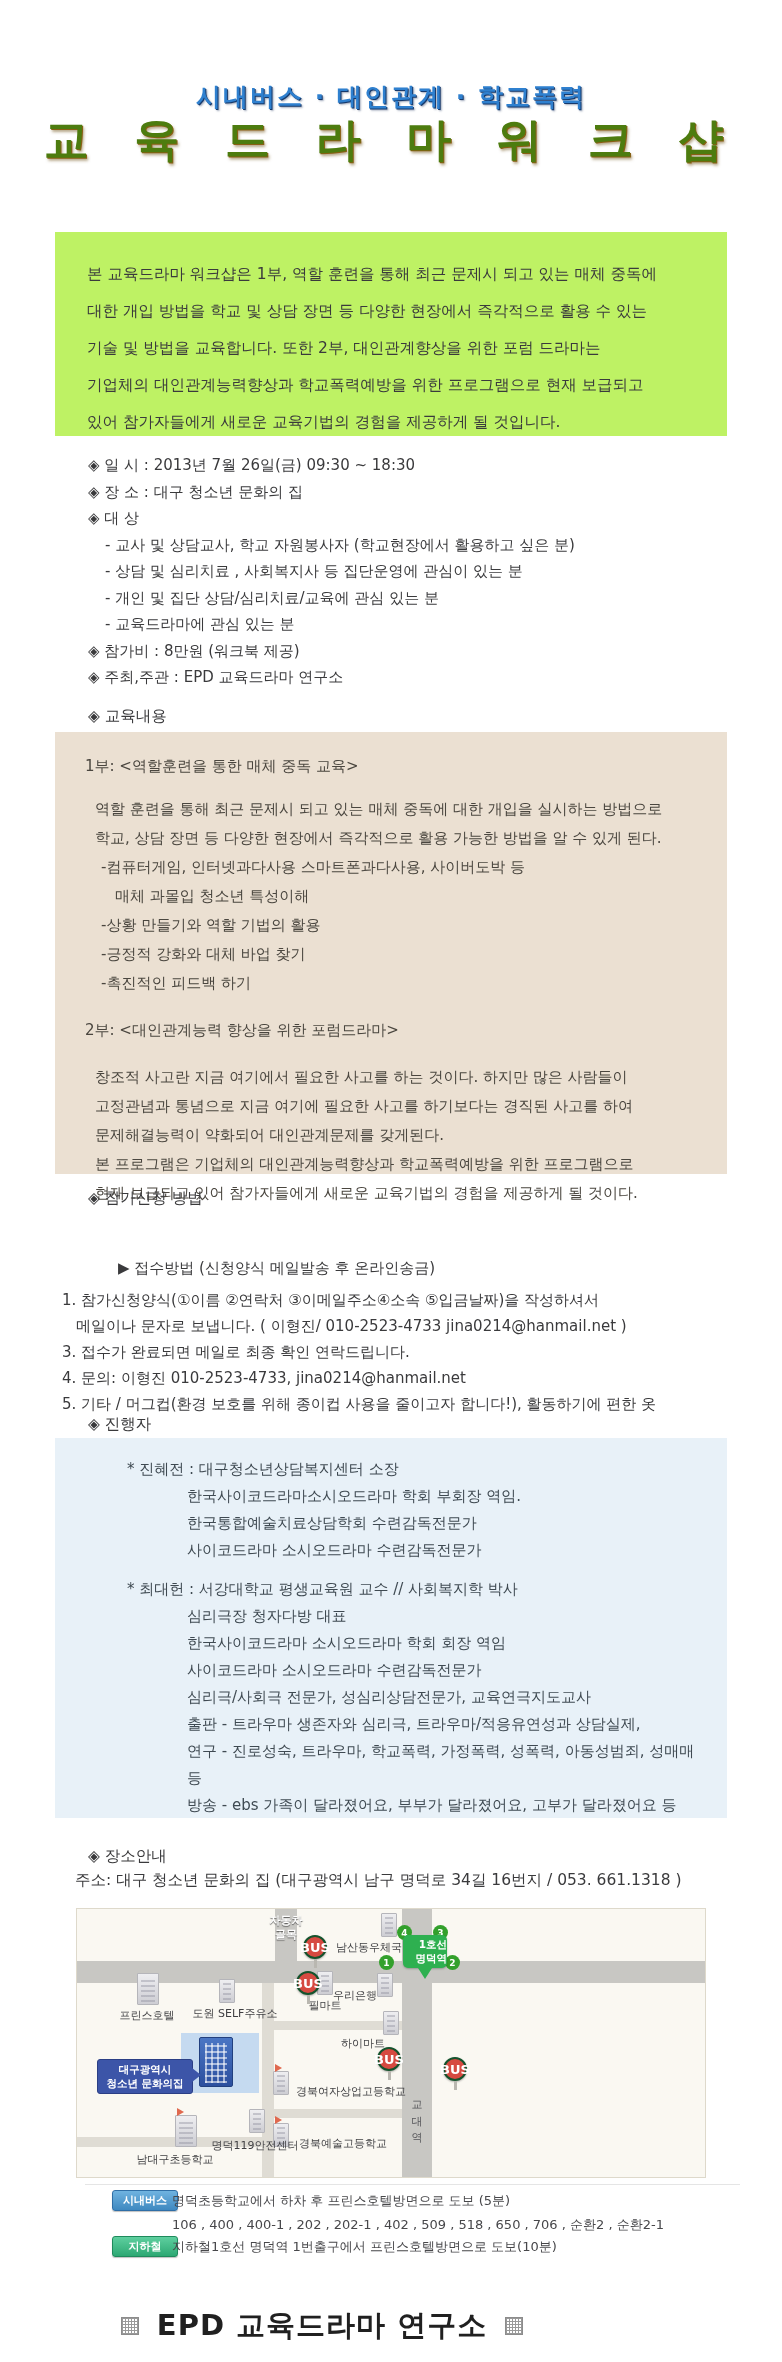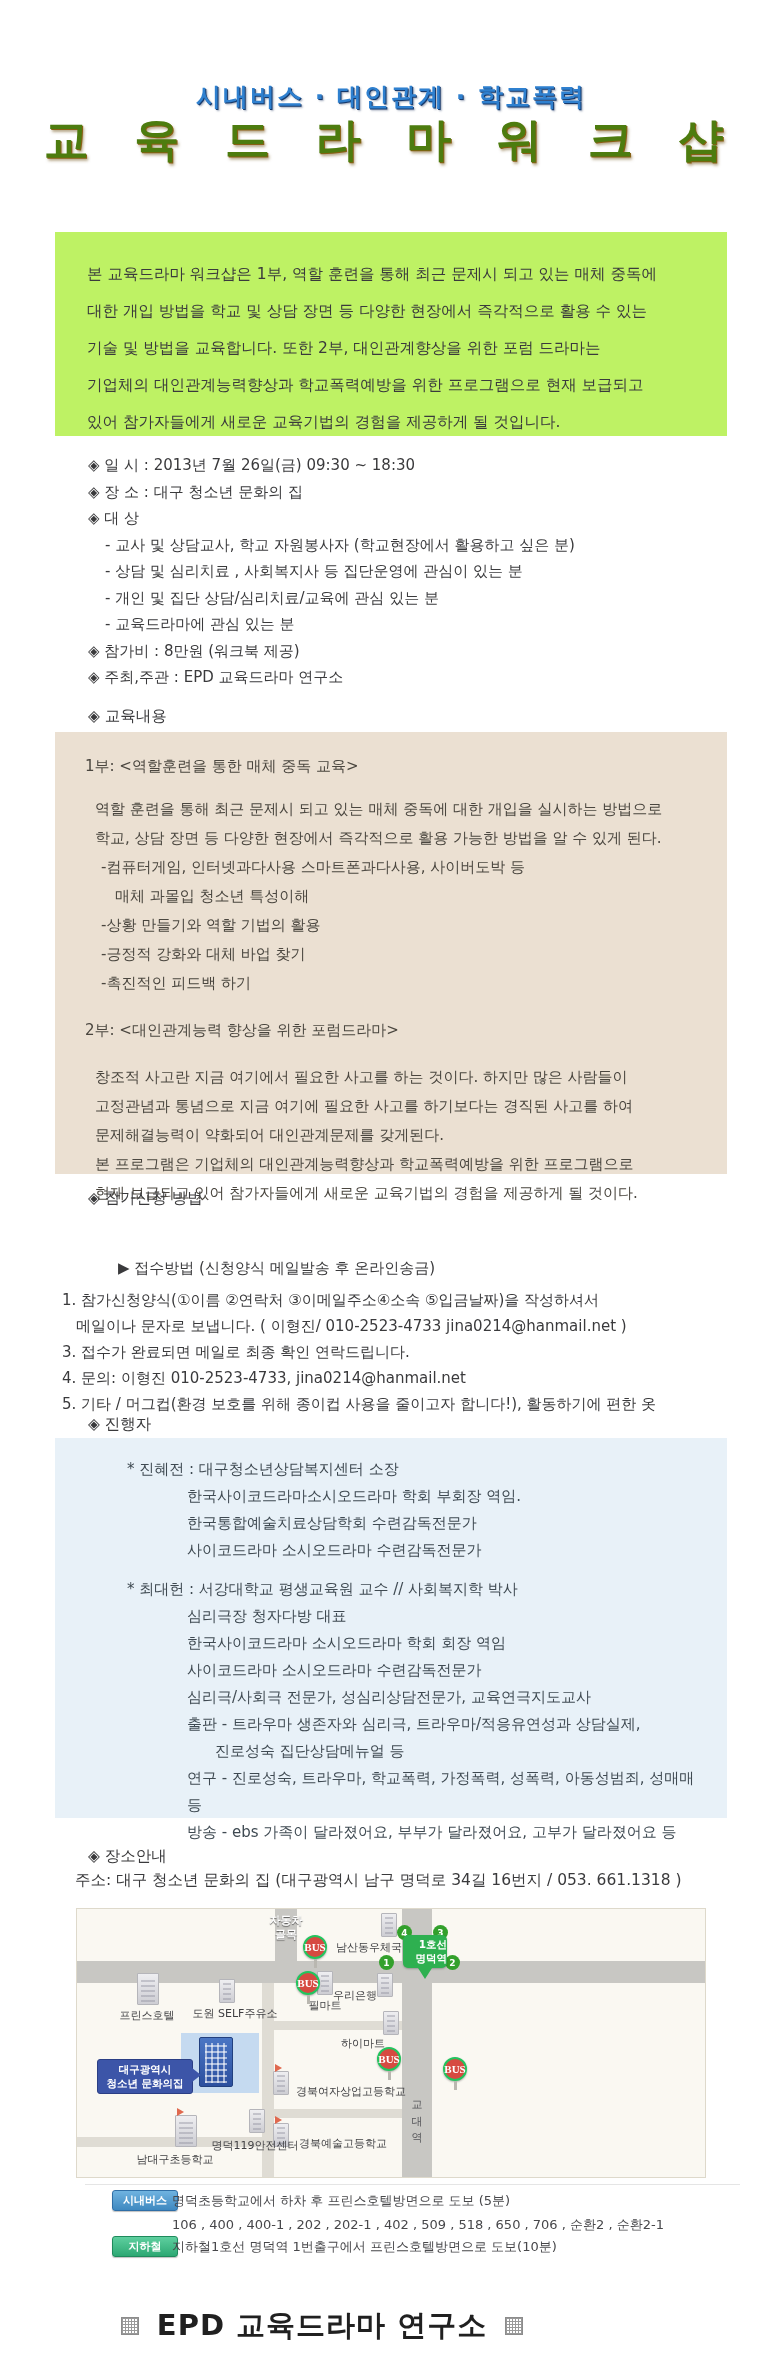--- a/index.html
+++ b/index.html
@@ -62,22 +62,22 @@
   .mlabel.onroad { color:#ffffff; font-weight:bold; text-shadow:0 1px 1px rgba(60,60,60,.8); }
   .mlabel.dark { color:#56565a; line-height:1.5; }
   .bld { position:absolute; width:16px; height:24px; border:1px solid #b5b5ba; border-radius:1px;
     background:linear-gradient(#eeeef1,#cdcdd3); }
   .bld::after { content:''; position:absolute; inset:3px 3px 2px 3px;
     background:repeating-linear-gradient(0deg, rgba(140,140,155,.4) 0 2px, transparent 2px 5px); }
   .bld.big { width:22px; height:32px; }
   .bld.flagged::before { content:''; position:absolute; top:-8px; left:1px; width:0; height:0;
     border-top:4px solid transparent; border-bottom:4px solid transparent; border-left:7px solid #e0694f; }
   .busmark { position:absolute; width:24px; height:24px; border-radius:50%;
-    background:#d64a41; border:2px solid #22c55e; color:#fff; font-size:11px; font-weight:bold;
-    display:flex; align-items:center; justify-content:center; box-shadow:0 1px 2px rgba(0,0,0,.3); z-index:4;font-family:Liberation Serif, serif; }
+    background:#d64a41; border:2px solid #14532d; color:#fff; font-size:13px; font-weight:bold;
+    display:flex; align-items:center; justify-content:center; box-shadow:0 1px 2px rgba(0,0,0,.3); z-index:4; }
   .busmark::after { content:''; position:absolute; top:22px; left:9px; width:3px; height:9px; background:#b9b7b0; z-index:-1; }
   .gnum { position:absolute; width:15px; height:15px; border-radius:50%; background:#33a02c;
     color:#fff; font-size:9px; font-weight:bold; display:flex; align-items:center; justify-content:center; z-index:4; }
   .pin { position:absolute; width:44px; background:#2eb050; border-radius:5px; color:#fff;
     text-align:center; font-size:10.5px; font-weight:bold; padding:3px 0; line-height:1.3;
     white-space:pre-line; z-index:5; box-shadow:0 1px 2px rgba(0,0,0,.25); }
   .pin::after { content:''; position:absolute; left:50%; margin-left:-7px; top:100%;
     border:7px solid transparent; border-top:11px solid #2eb050; }
   .blue-area { position:absolute; background:#c5daf0; }
   .venue-bld { position:absolute; width:34px; height:50px; background:linear-gradient(#4a76c4,#2c4f9e);
@@ -170,21 +170,20 @@
     <div class="pl">한국사이코드라마소시오드라마 학회 부회장 역임.</div>
     <div class="pl">한국통합예술치료상담학회 수련감독전문가</div>
     <div class="pl">사이코드라마 소시오드라마 수련감독전문가</div>
     <div class="gap"></div>
     <div class="pname">* 최대헌 : 서강대학교 평생교육원  교수  //   사회복지학 박사</div>
     <div class="pl">심리극장 청자다방 대표</div>
     <div class="pl">한국사이코드라마 소시오드라마 학회 회장 역임</div>
     <div class="pl">사이코드라마 소시오드라마 수련감독전문가</div>
     <div class="pl">심리극/사회극 전문가, 성심리상담전문가, 교육연극지도교사</div>
     <div class="pl">출판 - 트라우마 생존자와 심리극, 트라우마/적응유연성과 상담실제,</div>
-    <div class="pl2">진로성숙 집단상담메뉴얼 등</div>
     <div class="pl">연구 - 진로성숙, 트라우마, 학교폭력, 가정폭력, 성폭력, 아동성범죄, 성매매 등</div>
     <div class="pl">방송 - ebs 가족이 달라졌어요, 부부가 달라졌어요, 고부가 달라졌어요 등</div>
   </div>
 
   <div class="sec-h" style="top:1846px;">◈ 장소안내</div>
   <div class="address">주소: 대구 청소년 문화의 집 (대구광역시 남구 명덕로 34길 16번지 / 053. 661.1318 )</div>
 
   <div class="map">
 
     <div class="road" style="left:0;top:52px;width:630px;height:22px;"></div>

